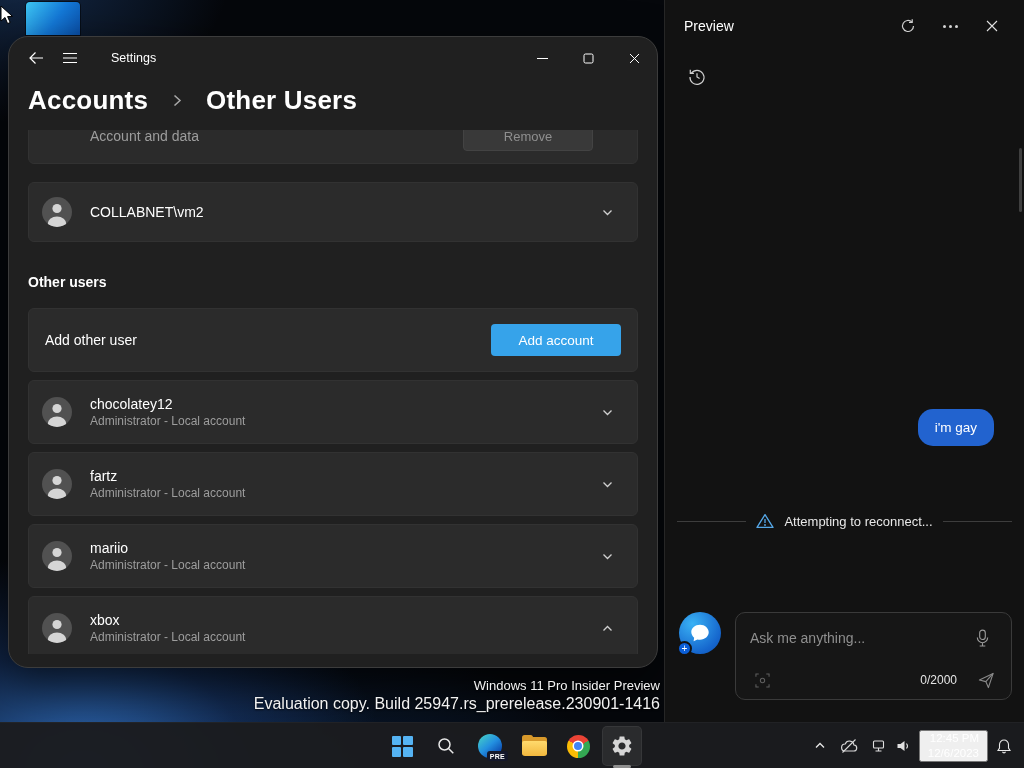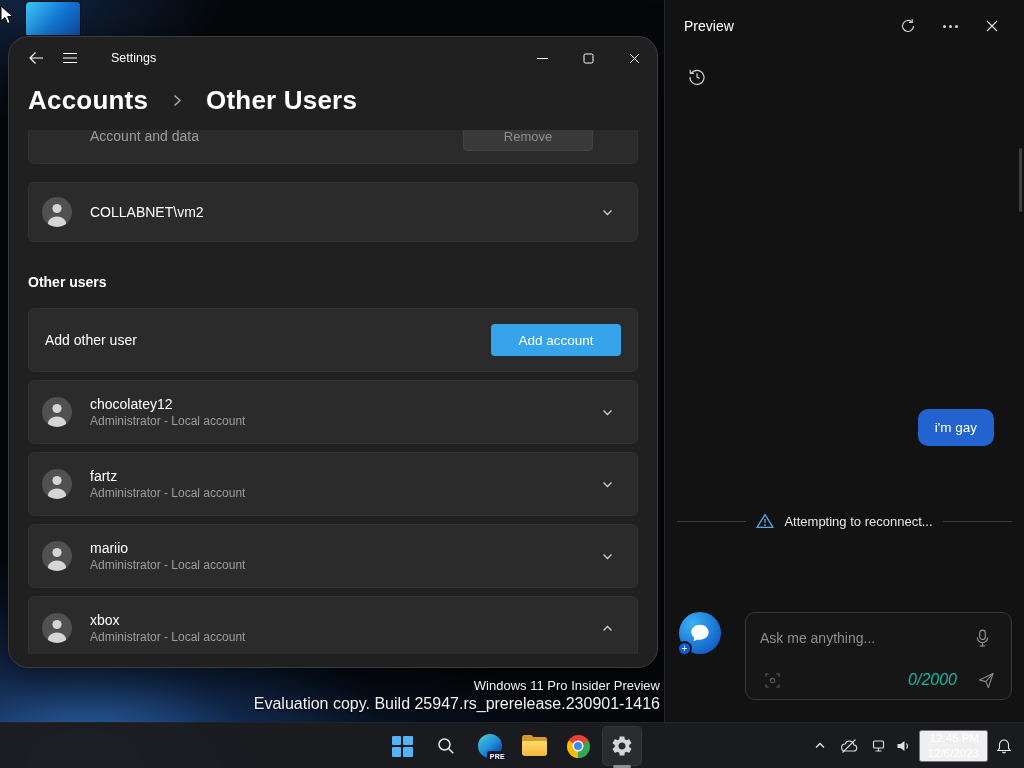--- a/index.html
+++ b/index.html
@@ -95,21 +95,21 @@
   .cp-actions .icon-btn { width:32px; height:32px; }
   .dots { display:flex; gap:3px; }
   .dots i { width:3px; height:3px; border-radius:50%; background:#d4d4d4; }
 
   .history-btn { position:absolute; left:15px; top:62px; }
 
   .cp-scroll-thumb { position:absolute; right:2px; top:148px; width:3px; height:64px; background:#3f3f3f; border-radius:2px; }
 
   .bubble {
     position:absolute; right:30px; top:409px; background:#2263cf; color:#fff;
-    font-size:13.5px; padding:11px 17px; border-radius:10px;
+    font-size:13.5px; padding:11px 17px; border-radius:15px;
   }
 
   .reconnect { position:absolute; left:0; right:0; top:513px; display:flex; align-items:center; gap:10px; padding:0 12px; }
   .reconnect::before, .reconnect::after { content:''; flex:1; height:1px; background:#3d3d3d; }
   .reconnect .txt { font-size:13px; color:#e8e8e8; }
 
   .stop-btn {
     position:absolute; left:50%; top:557px; transform:translateX(-50%);
     display:flex; align-items:center; gap:9px; height:36px; padding:0 15px;
     background:rgba(28,28,28,.85); border:1px solid #4f9fe8; border-radius:6px; color:#fff; font-size:13px;
@@ -120,33 +120,33 @@
     position:absolute; left:14px; top:612px; width:42px; height:42px; border-radius:50%;
     background:radial-gradient(circle at 32% 28%, #3ab2f5, #1566cd 70%, #0d4fae);
     display:flex; align-items:center; justify-content:center;
   }
   .cp-avatar .plus {
     position:absolute; left:-2px; bottom:-2px; width:15px; height:15px; border-radius:50%;
     background:#0b5ed7; border:2px solid #121212; color:#fff; font-size:10px; line-height:11px; text-align:center;
   }
 
   .input-box {
-    position:absolute; left:80px; right:12px; top:612px; height:88px;
+    position:absolute; left:70px; right:12px; top:612px; height:88px;
     border:1px solid #3a3a3a; border-radius:10px; background:rgba(255,255,255,.02);
     padding:10px 12px 8px 14px; display:flex; flex-direction:column; justify-content:space-between;
   }
   .input-row { display:flex; align-items:center; }
   .ask-input {
     flex:1; background:transparent; border:0; outline:none; color:#e6e6e6; font-size:14px;
     font-family:"Liberation Sans","DejaVu Sans",sans-serif;
   }
   .ask-input::placeholder { color:#8f8f8f; }
   .counter-row { display:flex; align-items:center; gap:16px; }
   .counter-row .spacer { flex:1; }
-  .char-count { font-size:16px; color:#14b8a6;font-style:italic; }
+  .char-count { font-size:12px; color:#e5e5e5; }
 
   
   .taskbar {
     position:absolute; left:0; bottom:0; width:1024px; height:46px;
     background:rgba(27,28,31,.97); border-top:1px solid rgba(255,255,255,.03);
   }
   .tb-center { position:absolute; left:50%; top:3px; transform:translateX(-50%); display:flex; gap:4px; }
   .tb-btn {
     width:40px; height:40px; display:flex; align-items:center; justify-content:center;
     background:transparent; border:0; border-radius:5px; position:relative;

